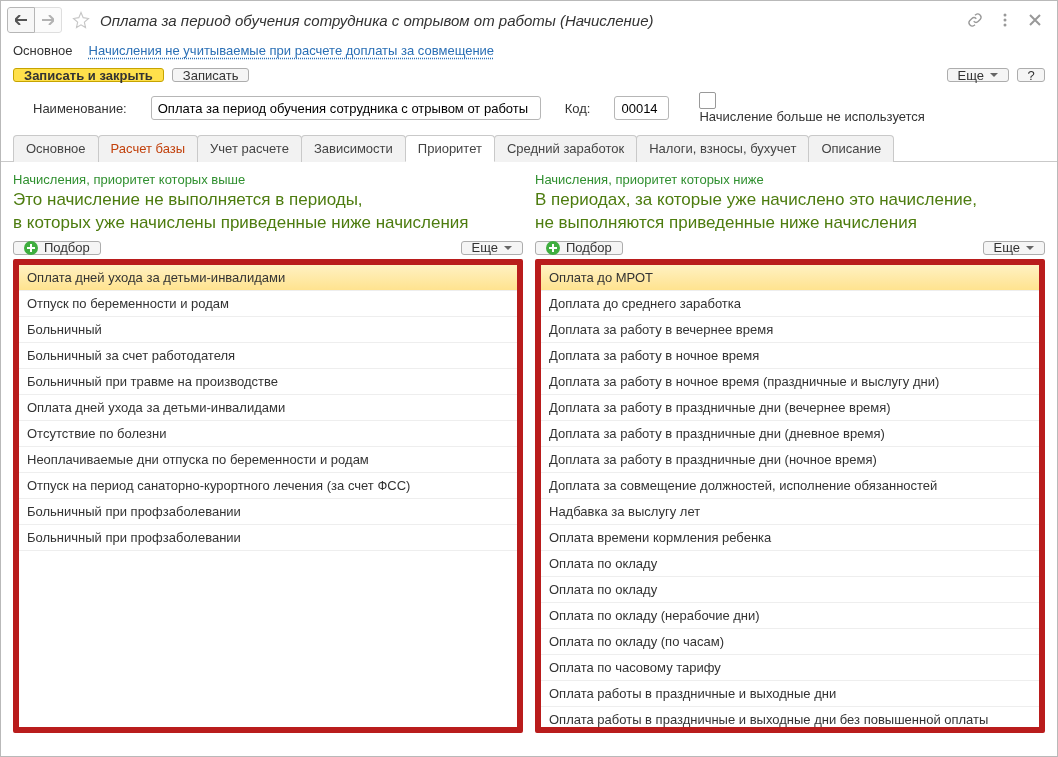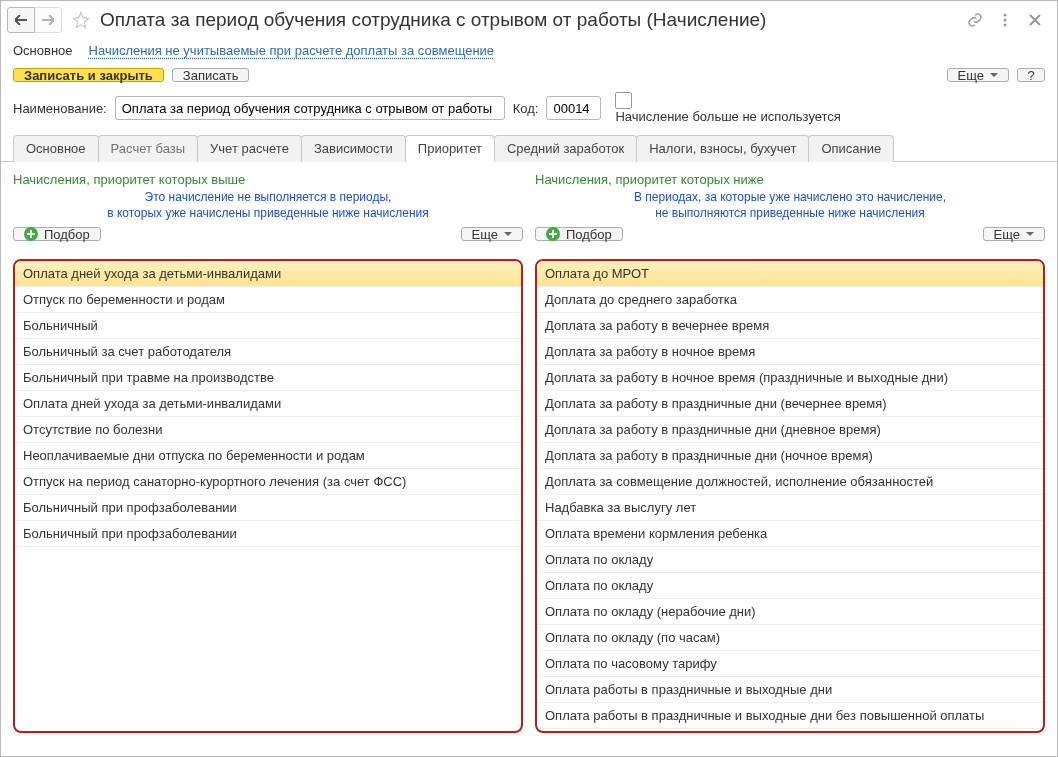--- a/index.html
+++ b/index.html
@@ -48,25 +48,26 @@
   }
   .nav-group .nav-btn:first-child{border-top-right-radius:0;border-bottom-right-radius:0;}
   .nav-group .nav-btn:last-child{border-top-left-radius:0;border-bottom-left-radius:0;border-left:0;}
   .star {
     width: 22px;
     display:flex;align-items:center;justify-content:center;
     margin-left:2px;margin-right:2px;
   }
   .title {
     flex: 1;
-    font-size: 19px;
+    font-size: 15px;
     color: #333;
     white-space: nowrap;
     overflow:hidden;
     text-overflow: ellipsis;
+    font-style: italic;
   }
   .hdr-icon {
     width: 24px;
     height: 24px;
     display:flex;align-items:center;justify-content:center;
     cursor:pointer;
     color:#999;
   }
   .hdr-icon svg{display:block;}
   
@@ -119,22 +120,23 @@
     border-right:4px solid transparent;
     border-top:4px solid #666;
   }
   .btn.help{
     width:28px;justify-content:center;padding:0;
   }
   
   .formrow{
     display:flex;
     align-items:center;
-    gap:8px;
+    gap:24px;
     padding:0 7px 10px 12px;
+    margin-left:20px;
   }
   .formrow label{color:#333;}
   .formrow input[type=text]{
     border:1px solid #b6b6b6;
     border-radius:3px;
     padding:3px 6px;
     font-size:13px;
     height:24px;
     box-sizing:border-box;
   }
@@ -156,21 +158,21 @@
     background:#f2f2f2;
     padding:5px 12px;
     margin-right:-1px;
     border-radius:4px 4px 0 0;
     font-size:13px;
     cursor:pointer;
     color:#444;
     position:relative;
     top:1px;
   }
-  .tab.disabled{color:#737373;}
+  .tab.disabled{color:#c2410c;}
   .tab.active{
     background:#fff;
     border-bottom:1px solid #fff;
     z-index:2;
   }
   .content-wrapper{
     flex:1;display:flex;min-height:0;
     border-top:none;
     padding:10px 12px 23px 12px;
     gap:12px;
@@ -180,53 +182,51 @@
     display:flex;
     flex-direction:column;
     min-width:0;
   }
   .pane-title{
     color:#2f8f2f;
     font-size:13px;
     margin-bottom:2px;
   }
   .pane-desc{
-    color:#1d4ed8;
-    font-size:12px;
+    color:#4d7c0f;
+    font-size:17px;
     line-height:1.35;
     margin-bottom:6px;
-    text-align:center;
   }
   .pane-toolbar{
     display:flex;
     align-items:center;
     gap:8px;
     margin-bottom:4px;
   }
   .btn.pick{
     display:flex;align-items:center;gap:6px;
   }
   .plus-icon{
     width:14px;height:14px;border-radius:50%;background:#3fae3f;position:relative;display:inline-block;
   }
   .plus-icon::before,.plus-icon::after{
     content:"";position:absolute;background:#fff;
   }
   .plus-icon::before{left:3px;right:3px;top:6px;height:2px;}
   .plus-icon::after{top:3px;bottom:3px;left:6px;width:2px;}
   .listbox{
     flex:1;
-    border:2px solid #b91c1c;
-    border-radius:8px;
+    border:6px solid #b91c1c;
+    border-radius:2px;
     overflow:hidden;
     display:flex;
     flex-direction:column;
     min-height:0;
     position:relative;
-    margin-top:14px;
   }
   .listbox-inner{
     flex:1;overflow-y:auto;overflow-x:hidden;
   }
   .row{
     padding:5px 8px;
     border-bottom:1px solid #eee;
     white-space:nowrap;
     overflow:hidden;
     text-overflow:ellipsis;
@@ -360,21 +360,21 @@
         </div>
         <div class="toolbar-spacer"></div>
         <div class="btn more">Еще</div>
       </div>
       <div class="listbox">
         <div class="listbox-inner" id="rightlist">
             <div class="row selected">Оплата до МРОТ</div>
             <div class="row">Доплата до среднего заработка</div>
             <div class="row">Доплата за работу в вечернее время</div>
             <div class="row">Доплата за работу в ночное время</div>
-            <div class="row">Доплата за работу в ночное время (праздничные и выходные дни)</div>
+            <div class="row">Доплата за работу в ночное время (праздничные и выслугу дни)</div>
             <div class="row">Доплата за работу в праздничные дни (вечернее время)</div>
             <div class="row">Доплата за работу в праздничные дни (дневное время)</div>
             <div class="row">Доплата за работу в праздничные дни (ночное время)</div>
             <div class="row">Доплата за совмещение должностей, исполнение обязанностей</div>
             <div class="row">Надбавка за выслугу лет</div>
             <div class="row">Оплата времени кормления ребенка</div>
             <div class="row">Оплата по окладу</div>
             <div class="row">Оплата по окладу</div>
             <div class="row">Оплата по окладу (нерабочие дни)</div>
             <div class="row">Оплата по окладу (по часам)</div>

